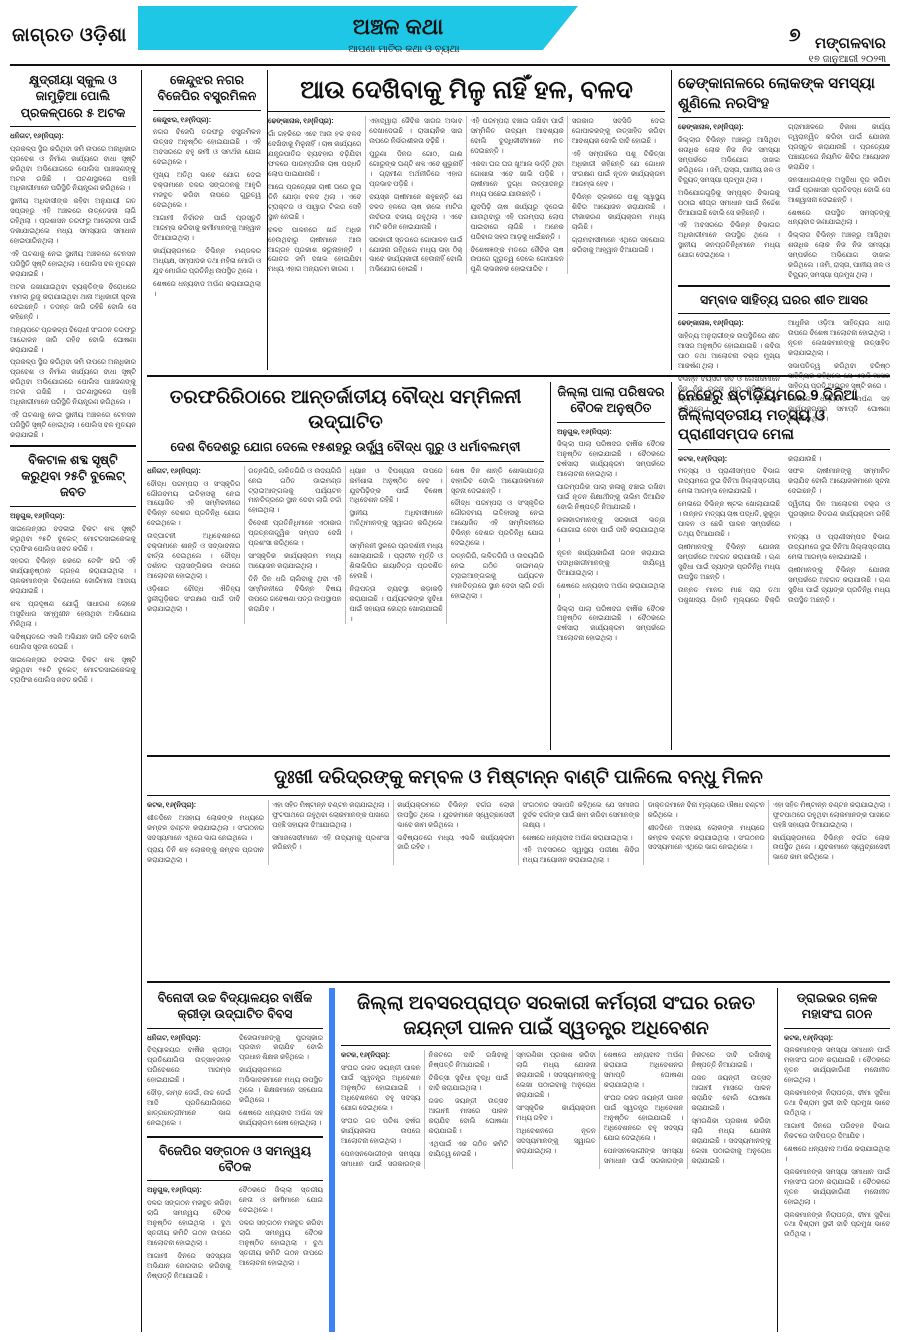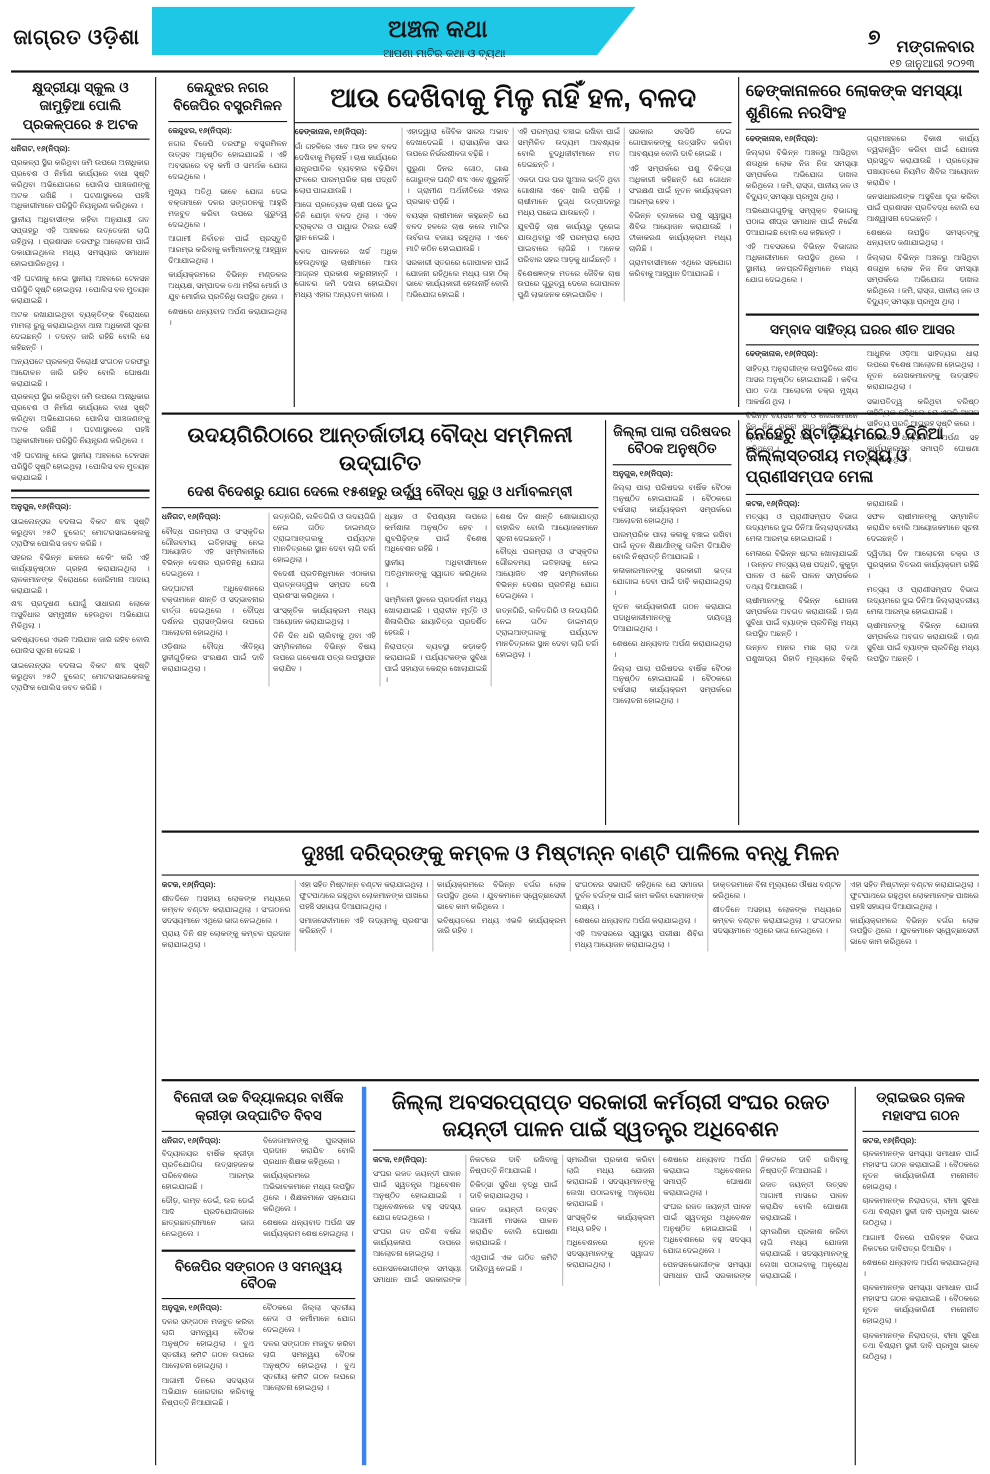--- a/index.html
+++ b/index.html
@@ -224,20 +224,21 @@
           <p>ଅଟକ ରଖାଯାଇଥିବା ବ୍ୟକ୍ତିଙ୍କ ବିରୋଧରେ ମାମଲା ରୁଜୁ କରାଯାଇଥିବା ଥାନା ଅଧିକାରୀ ସୂଚନା ଦେଇଛନ୍ତି । ତଦନ୍ତ ଜାରି ରହିଛି ବୋଲି ସେ କହିଛନ୍ତି ।</p>
           <p>ଅନ୍ୟପଟେ ପ୍ରକଳ୍ପ ବିରୋଧୀ ସଂଗଠନ ତରଫରୁ ଆନ୍ଦୋଳନ ଜାରି ରହିବ ବୋଲି ଘୋଷଣା କରାଯାଇଛି ।</p>
           <p>ପ୍ରକଳ୍ପ ସ୍ଥିର କରିଥିବା ଜମି ଉପରେ ଅନାଧିକାର ପ୍ରବେଶ ଓ ନିର୍ମାଣ କାର୍ଯ୍ୟରେ ବାଧା ସୃଷ୍ଟି କରିଥିବା ଅଭିଯୋଗରେ ପୋଲିସ ପାଞ୍ଚଜଣଙ୍କୁ ଅଟକ ରଖିଛି । ଘଟଣାସ୍ଥଳରେ ପହଞ୍ଚି ଅଧିକାରୀମାନେ ପରିସ୍ଥିତି ନିୟନ୍ତ୍ରଣ କରିଥିଲେ ।</p>
           <p>ଏହି ଘଟଣାକୁ ନେଇ ସ୍ଥାନୀୟ ଅଞ୍ଚଳରେ ଟେନସନ ପରିସ୍ଥିତି ସୃଷ୍ଟି ହୋଇଥିଲା । ପୋଲିସ ବଳ ମୁତୟନ କରାଯାଇଛି ।</p>
         </div>
       </div>
 
       <div class="sep-h2"></div>
 
       <div class="block">
+        <h4 class="head">ବିକଟାଳ ଶବ୍ଦ ସୃଷ୍ଟି କରୁଥିବା ୨୫ଟି ବୁଲେଟ୍ ଜବତ</h4>
         <div class="hl"></div>
         <div class="body-text">
           <p class="byline">ଅନୁଗୁଳ, ୧୬(ନିପ୍ର):</p>
           <p>ସାଇଲେନ୍ସର ବଦଳାଇ ବିକଟ ଶବ୍ଦ ସୃଷ୍ଟି କରୁଥିବା ୨୫ଟି ବୁଲେଟ୍ ମୋଟରସାଇକେଲକୁ ଟ୍ରାଫିକ ପୋଲିସ ଜବତ କରିଛି ।</p>
           <p>ସହରର ବିଭିନ୍ନ ଛକରେ ଚେକିଂ କରି ଏହି କାର୍ଯ୍ୟାନୁଷ୍ଠାନ ଗ୍ରହଣ କରାଯାଇଥିଲା । ଚାଳକମାନଙ୍କ ବିରୋଧରେ ଜୋରିମାନା ଆଦାୟ କରାଯାଇଛି ।</p>
           <p>ଶବ୍ଦ ପ୍ରଦୂଷଣ ଯୋଗୁଁ ସାଧାରଣ ଲୋକେ ଅସୁବିଧାର ସମ୍ମୁଖୀନ ହେଉଥିବା ଅଭିଯୋଗ ମିଳିଥିଲା ।</p>
           <p>ଭବିଷ୍ୟତରେ ଏଭଳି ଅଭିଯାନ ଜାରି ରହିବ ବୋଲି ପୋଲିସ ସୂଚନା ଦେଇଛି ।</p>
           <p>ସାଇଲେନ୍ସର ବଦଳାଇ ବିକଟ ଶବ୍ଦ ସୃଷ୍ଟି କରୁଥିବା ୨୫ଟି ବୁଲେଟ୍ ମୋଟରସାଇକେଲକୁ ଟ୍ରାଫିକ ପୋଲିସ ଜବତ କରିଛି ।</p>
         </div>
       </div>
@@ -312,21 +313,21 @@
               <p>ଶେଷରେ ଧନ୍ୟବାଦ ଅର୍ପଣ ସହ କାର୍ଯ୍ୟକ୍ରମର ସମାପ୍ତି ଘୋଷଣା କରାଯାଇଥିଲା ।</p>
             </div>
           </div>
         </div>
       </div>
 
       <div class="sep-h2"></div>
 
       <div class="row" style="height:368px;">
         <div style="flex:1 1 auto; padding-right:6px; border-right:1px solid #111;">
-          <h2 class="head">ଉଦୟଗିରିଠାରେ ଆନ୍ତର୍ଜାତୀୟ ବୌଦ୍ଧ ସମ୍ମିଳନୀ ଉଦ୍‌ଘାଟିତ</h2>
+          <h2 class="head">ତରଫରିରିଠାରେ ଆନ୍ତର୍ଜାତୀୟ ବୌଦ୍ଧ ସମ୍ମିଳନୀ ଉଦ୍‌ଘାଟିତ</h2>
           <h4 class="head">ଦେଶ ବିଦେଶରୁ ଯୋଗ ଦେଲେ ୧୫ଶହରୁ ଉର୍ଦ୍ଧ୍ୱ ବୌଦ୍ଧ ଗୁରୁ ଓ ଧର୍ମାବଲମ୍ବୀ</h4>
           <div class="hl"></div>
           <div class="body-text cols4 rule-between">
             <p class="byline">ଧନିଗଟ, ୧୬(ନିପ୍ର):</p>
             <p>ବୌଦ୍ଧ ପରମ୍ପରା ଓ ସଂସ୍କୃତିର ଗୌରବମୟ ଇତିହାସକୁ ନେଇ ଆୟୋଜିତ ଏହି ସମ୍ମିଳନୀରେ ବିଭିନ୍ନ ଦେଶର ପ୍ରତିନିଧି ଯୋଗ ଦେଇଥିଲେ ।</p>
             <p>ଉଦ୍‌ଘାଟନୀ ଅଧିବେଶନରେ ବକ୍ତାମାନେ ଶାନ୍ତି ଓ ସଦ୍‌ଭାବନାର ବାର୍ତ୍ତା ଦେଇଥିଲେ । ବୌଦ୍ଧ ଦର୍ଶନର ପ୍ରାସଙ୍ଗିକତା ଉପରେ ଆଲୋଚନା ହୋଇଥିଲା ।</p>
             <p>ଓଡ଼ିଶାର ବୌଦ୍ଧ ଐତିହ୍ୟ ସ୍ଥଳୀଗୁଡ଼ିକର ସଂରକ୍ଷଣ ପାଇଁ ଦାବି କରାଯାଇଥିଲା ।</p>
             <p>ରତ୍ନଗିରି, ଲଳିତଗିରି ଓ ଉଦୟଗିରି ନେଇ ଗଠିତ ଡାଇମଣ୍ଡ ଟ୍ରାଇଆଙ୍ଗଲକୁ ପର୍ଯ୍ୟଟନ ମାନଚିତ୍ରରେ ସ୍ଥାନ ଦେବା ଲାଗି ଚର୍ଚ୍ଚା ହୋଇଥିଲା ।</p>
             <p>ବିଦେଶୀ ପ୍ରତିନିଧିମାନେ ଏଠାକାର ପ୍ରତ୍ନତାତ୍ତ୍ୱିକ ସମ୍ପଦ ଦେଖି ପ୍ରଶଂସା କରିଥିଲେ ।</p>
             <p>ସାଂସ୍କୃତିକ କାର୍ଯ୍ୟକ୍ରମ ମଧ୍ୟ ଆୟୋଜନ କରାଯାଇଥିଲା ।</p>
@@ -391,21 +392,21 @@
           <p>ଡାକ୍ତରମାନେ ବିନା ମୂଲ୍ୟରେ ଔଷଧ ବଣ୍ଟନ କରିଥିଲେ ।</p>
           <p>ଶୀତଦିନେ ଅସହାୟ ଲୋକଙ୍କ ମଧ୍ୟରେ କମ୍ବଳ ବଣ୍ଟନ କରାଯାଇଥିଲା । ସଂଗଠନର ସଦସ୍ୟମାନେ ଏଥିରେ ଭାଗ ନେଇଥିଲେ ।</p>
           <p>ଏହା ସହିତ ମିଷ୍ଟାନ୍ନ ବଣ୍ଟନ କରାଯାଇଥିଲା । ଫୁଟପାଥରେ ରହୁଥିବା ଲୋକମାନଙ୍କ ପାଖରେ ପହଞ୍ଚି ସହାୟତା ଦିଆଯାଇଥିଲା ।</p>
           <p>କାର୍ଯ୍ୟକ୍ରମରେ ବିଭିନ୍ନ ବର୍ଗର ଲୋକ ଉପସ୍ଥିତ ଥିଲେ । ଯୁବକମାନେ ସ୍ୱେଚ୍ଛାସେବୀ ଭାବେ କାମ କରିଥିଲେ ।</p>
         </div>
       </div>
 
       <div class="sep-h2"></div>
 
       <div class="row" style="flex:1 1 auto;">
-        <div style="width:176px; flex:0 0 176px; padding-right:6px; border-right:4px solid #3b82f6;">
+        <div style="width:176px; flex:0 0 176px; padding-right:6px; border-right:6px solid #3b82f6;">
           <h4 class="head">ବିନୋଦୀ ଉଚ୍ଚ ବିଦ୍ୟାଳୟର ବାର୍ଷିକ କ୍ରୀଡ଼ା ଉଦ୍‌ଘାଟିତ ବିବସ</h4>
           <div class="hl"></div>
           <div class="body-text cols2">
             <p class="byline">ଧନିଗଟ, ୧୬(ନିପ୍ର):</p>
             <p>ବିଦ୍ୟାଳୟର ବାର୍ଷିକ କ୍ରୀଡ଼ା ପ୍ରତିଯୋଗିତା ଉତ୍ସାହଜନକ ପରିବେଶରେ ଆରମ୍ଭ ହୋଇଯାଇଛି ।</p>
             <p>ଦୌଡ଼, ଲମ୍ବ ଡେଇଁ, ଉଚ୍ଚ ଡେଇଁ ଆଦି ପ୍ରତିଯୋଗିତାରେ ଛାତ୍ରଛାତ୍ରୀମାନେ ଭାଗ ନେଇଥିଲେ ।</p>
             <p>ବିଜେତାମାନଙ୍କୁ ପୁରସ୍କାର ପ୍ରଦାନ କରାଯିବ ବୋଲି ପ୍ରଧାନ ଶିକ୍ଷକ କହିଥିଲେ ।</p>
             <p>କାର୍ଯ୍ୟକ୍ରମରେ ଅଭିଭାବକମାନେ ମଧ୍ୟ ଉପସ୍ଥିତ ଥିଲେ । ଶିକ୍ଷକମାନେ ସହଯୋଗ କରିଥିଲେ ।</p>
             <p>ଶେଷରେ ଧନ୍ୟବାଦ ଅର୍ପଣ ସହ କାର୍ଯ୍ୟକ୍ରମ ଶେଷ ହୋଇଥିଲା ।</p>
           </div>

